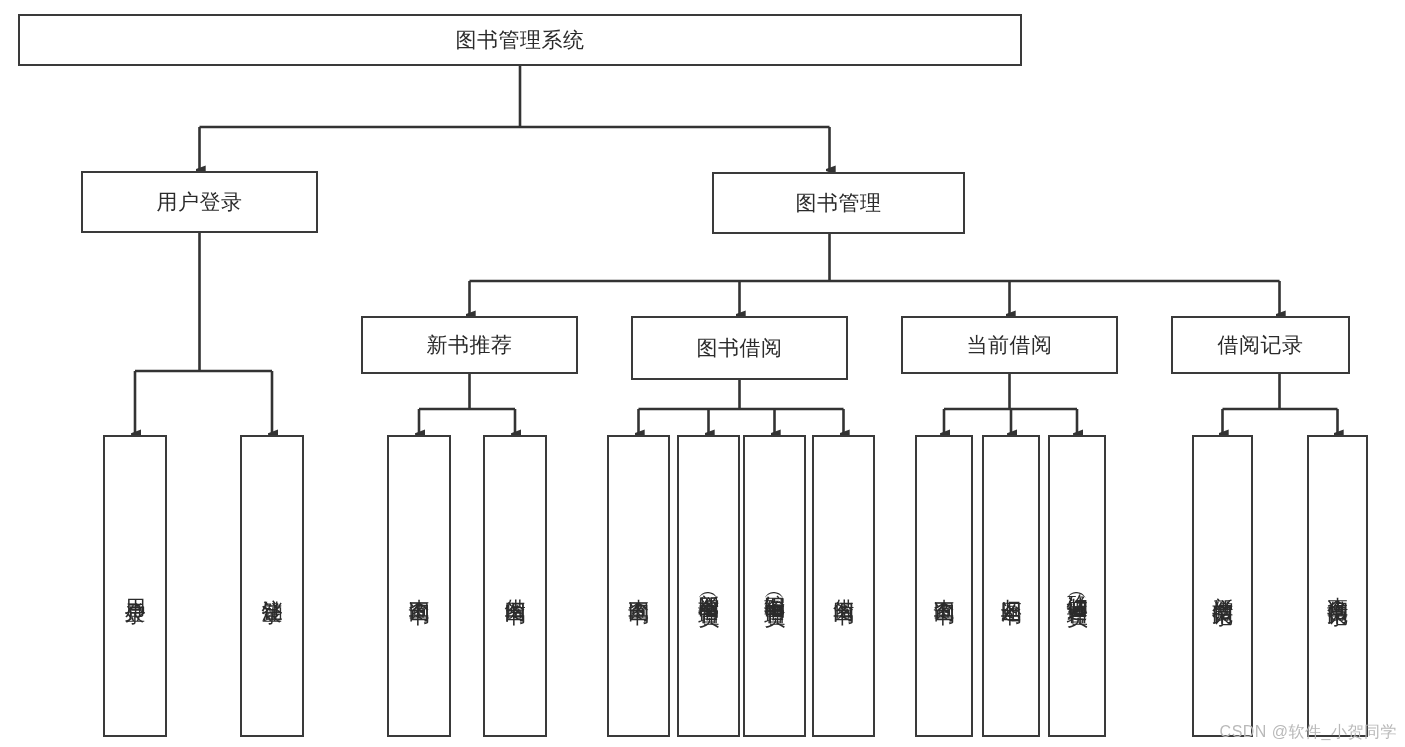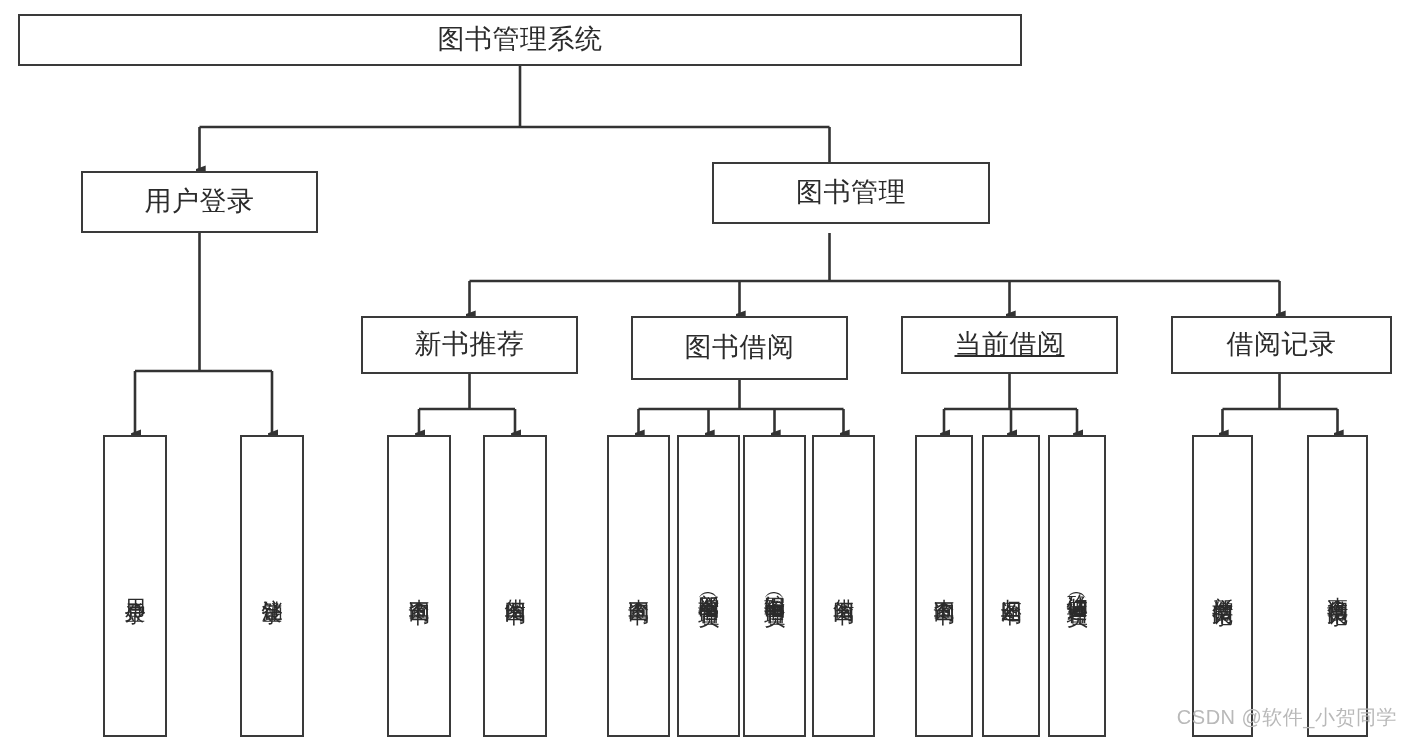--- a/index.html
+++ b/index.html
@@ -37,40 +37,40 @@
     color: #2b2b2b;
     z-index: 2;
   }
   .node-label {
     display: block;
     text-align: center;
     white-space: nowrap;
     letter-spacing: 0.5px;
   }
   .node.horizontal .node-label {
-    font-size: 27px;
+    font-size: 21px;
     line-height: 1.1;
   }
   .node.vertical {
     align-items: center;
     justify-content: center;
   }
   .node.vertical .node-label {
     writing-mode: vertical-rl;
     text-orientation: upright;
     font-size: 21px;
     line-height: 1.25;
     letter-spacing: 2px;
     white-space: nowrap;
   }
   #watermark {
     position: absolute;
     right: 8px;
-    bottom: 16px;
-    font-size: 20px;
+    bottom: 4px;
+    font-size: 16px;
     color: #b9b9b9;
     letter-spacing: 0.5px;
     z-index: 5;
     white-space: nowrap;
     font-family: "Liberation Sans", "DejaVu Sans", sans-serif;
   }
 </style>
 </head>
 <body>
 
@@ -119,33 +119,33 @@
       </g>
   </svg>
 
   <div id="nodes-layer">
       <div class="node horizontal" style="left: 18px; top: 14px; width: 1004px; height: 52px;">
         <span class="node-label">图书管理系统</span>
       </div>
       <div class="node horizontal" style="left: 81px; top: 171px; width: 237px; height: 62px;">
         <span class="node-label">用户登录</span>
       </div>
-      <div class="node horizontal" style="left: 712px; top: 162px; width: 278px; height: 62px;">
+      <div class="node horizontal" style="left: 712px; top: 172px; width: 253px; height: 62px;">
         <span class="node-label">图书管理</span>
       </div>
       <div class="node horizontal" style="left: 361px; top: 316px; width: 217px; height: 58px; justify-content: center;">
         <span class="node-label">新书推荐</span>
       </div>
       <div class="node horizontal" style="left: 631px; top: 316px; width: 217px; height: 64px;">
         <span class="node-label">图书借阅</span>
       </div>
-      <div class="node horizontal" style="left: 901px; top: 316px; width: 217px; height: 58px; text-decoration: underline;">
+      <div class="node horizontal" style="left: 901px; top: 316px; width: 217px; height: 58px;">
         <span class="node-label">当前借阅</span>
       </div>
-      <div class="node horizontal" style="left: 1171px; top: 316px; width: 221px; height: 58px;">
+      <div class="node horizontal" style="left: 1171px; top: 316px; width: 179px; height: 58px;">
         <span class="node-label">借阅记录</span>
       </div>
       <div class="node vertical" style="left: 103px; top: 435px; width: 64px; height: 302px;">
         <span class="node-label">用户登录</span>
       </div>
       <div class="node vertical" style="left: 240px; top: 435px; width: 64px; height: 302px;">
         <span class="node-label">注销登录</span>
       </div>
       <div class="node vertical" style="left: 387px; top: 435px; width: 64px; height: 302px;">
         <span class="node-label">查询图书</span>

